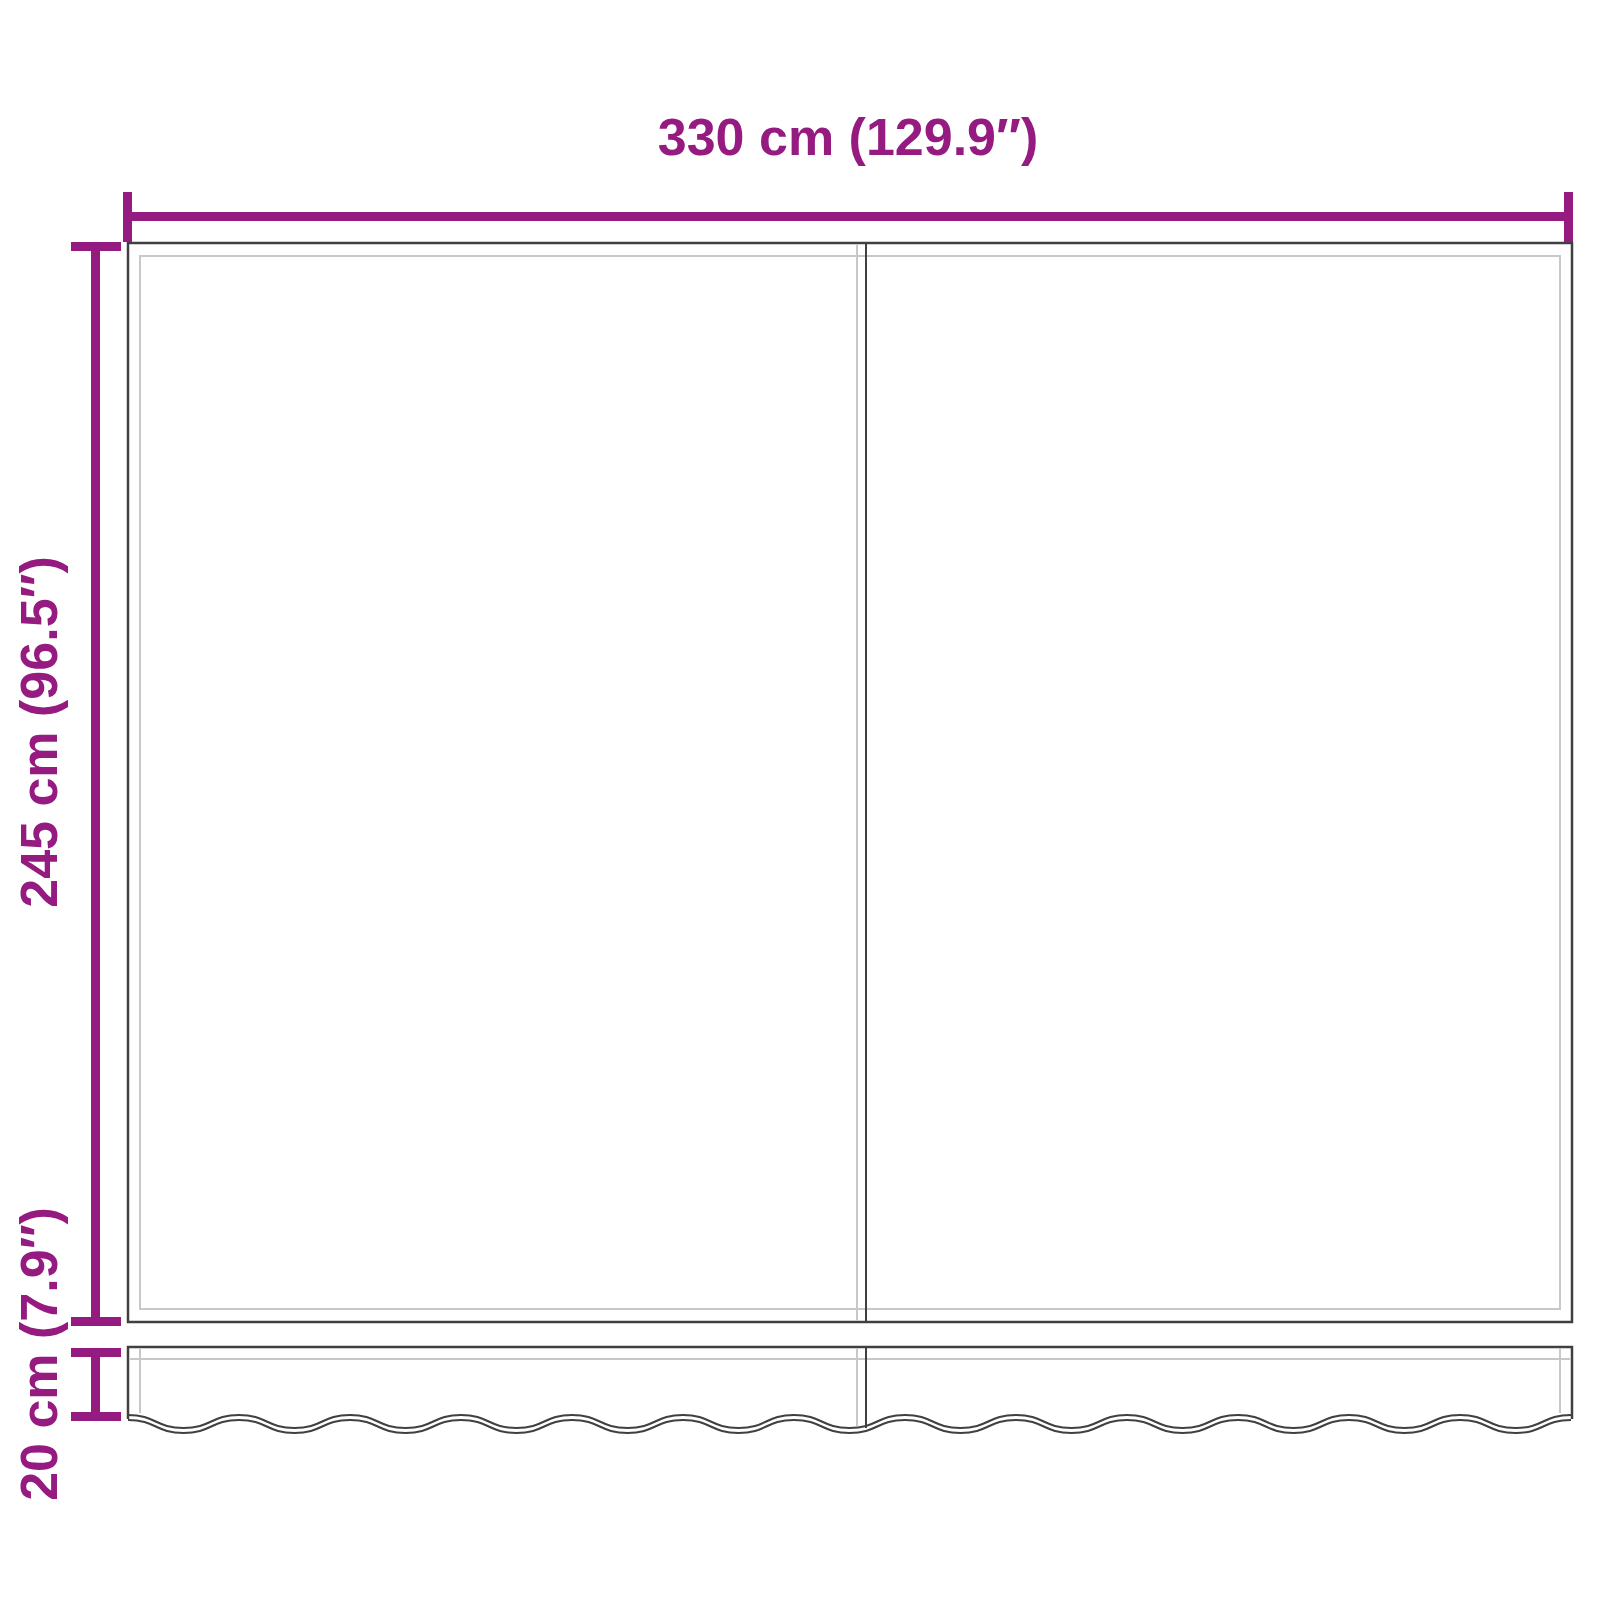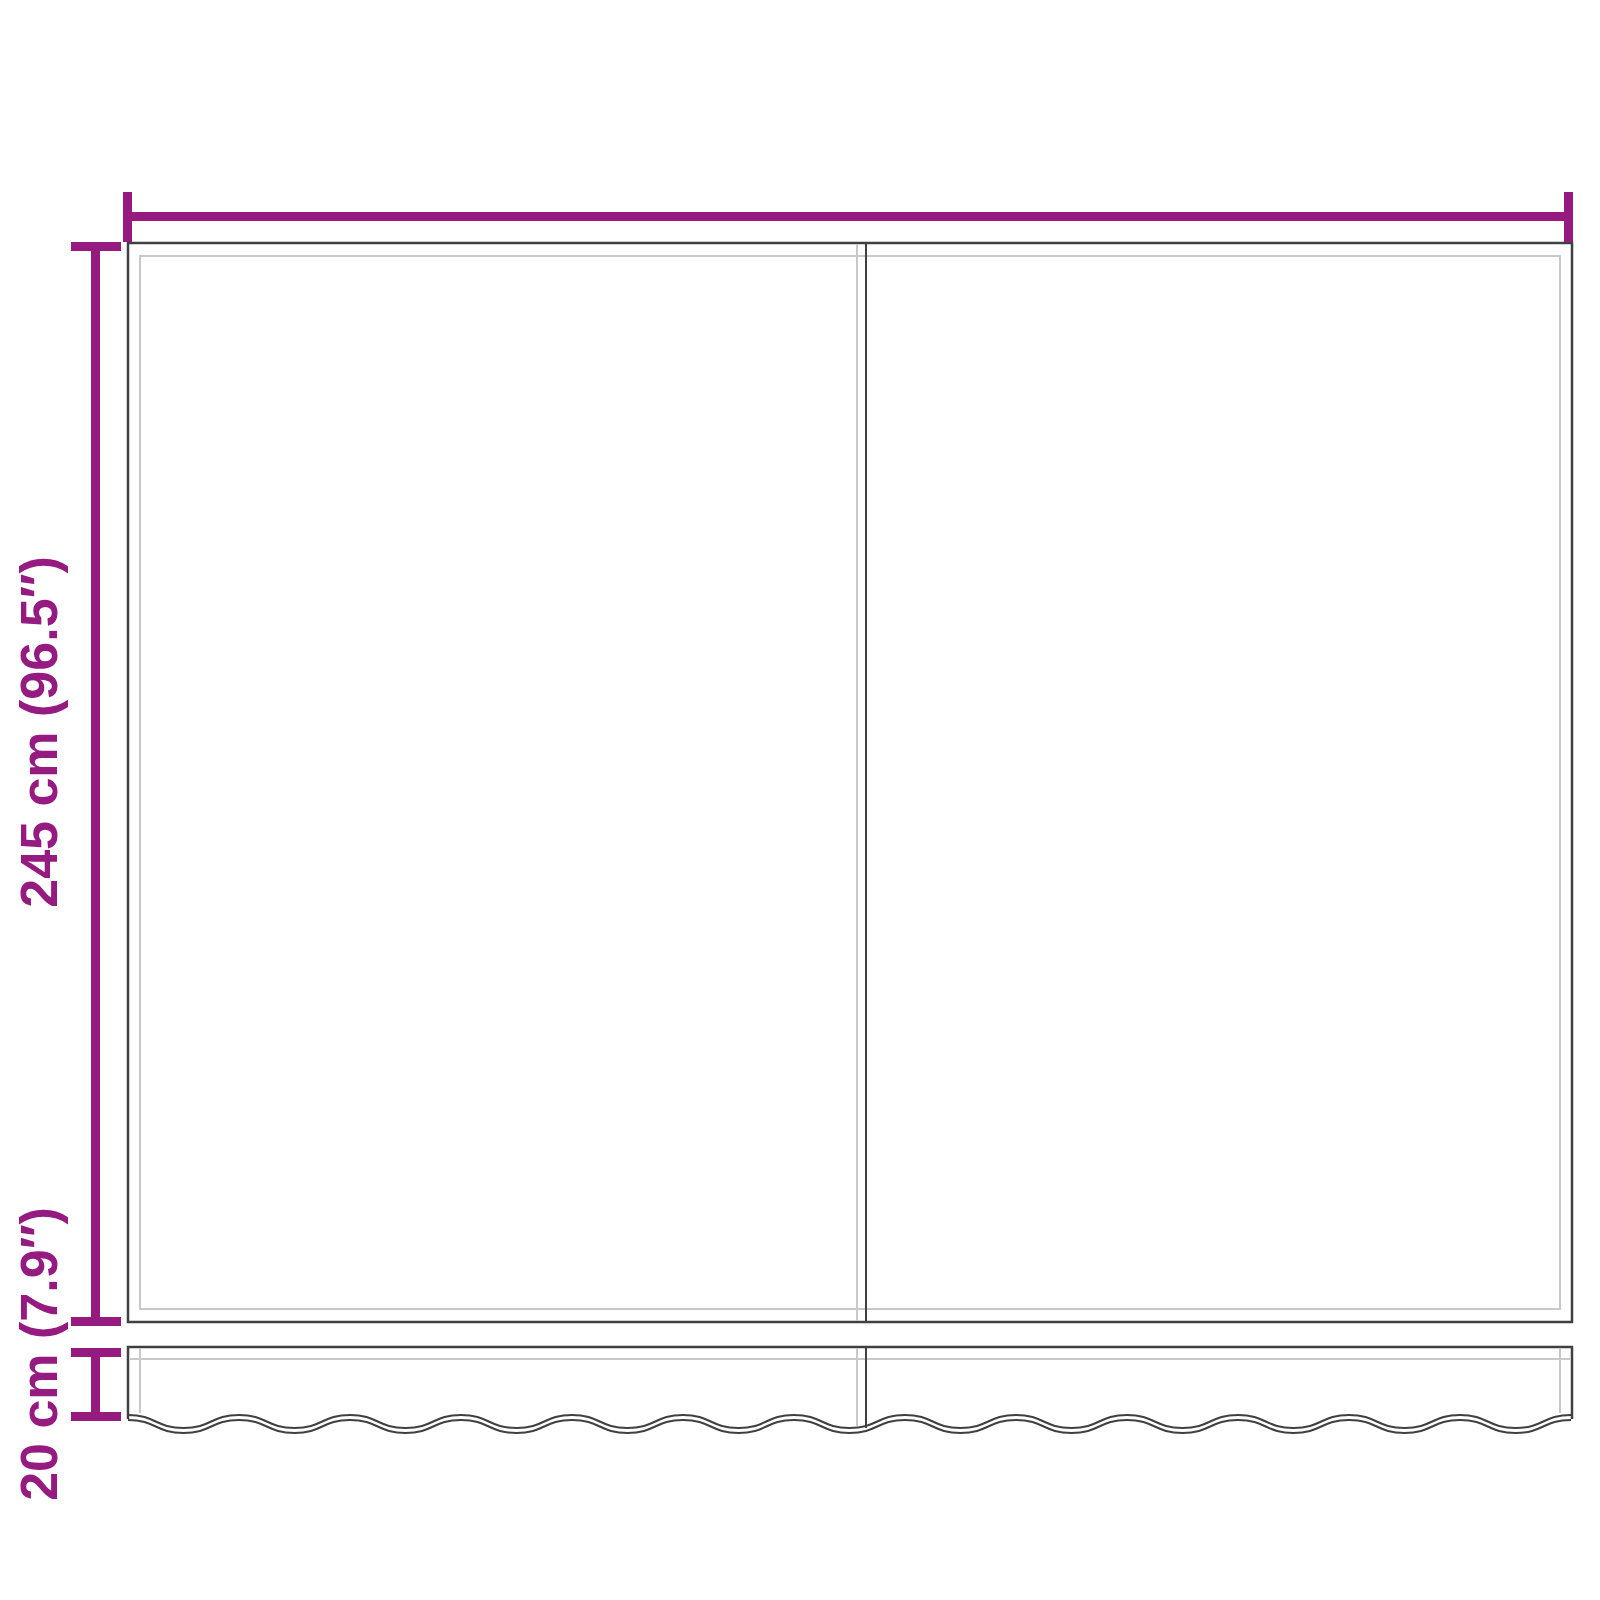--- a/index.html
+++ b/index.html
@@ -65,17 +65,18 @@
       <rect class="dim-fill" x="71" y="1317" width="50" height="9"></rect>
     </g>
 
     <g>
       <rect class="dim-fill" x="91" y="1348" width="9" height="73"></rect>
       <rect class="dim-fill" x="71" y="1348" width="50" height="9"></rect>
       <rect class="dim-fill" x="71" y="1412" width="50" height="9"></rect>
     </g>
   </svg>
 
+  <div class="dim-label" style="left:848px; top:137px;">330 cm (129.9″)</div>
 
   <div class="dim-label vertical" style="left:39px; top:732px;">245 cm (96.5″)</div>
 
   <div class="dim-label vertical" style="left:39px; top:1354px;">20 cm (7.9″)</div>
 </div>
 
 </body></html>

